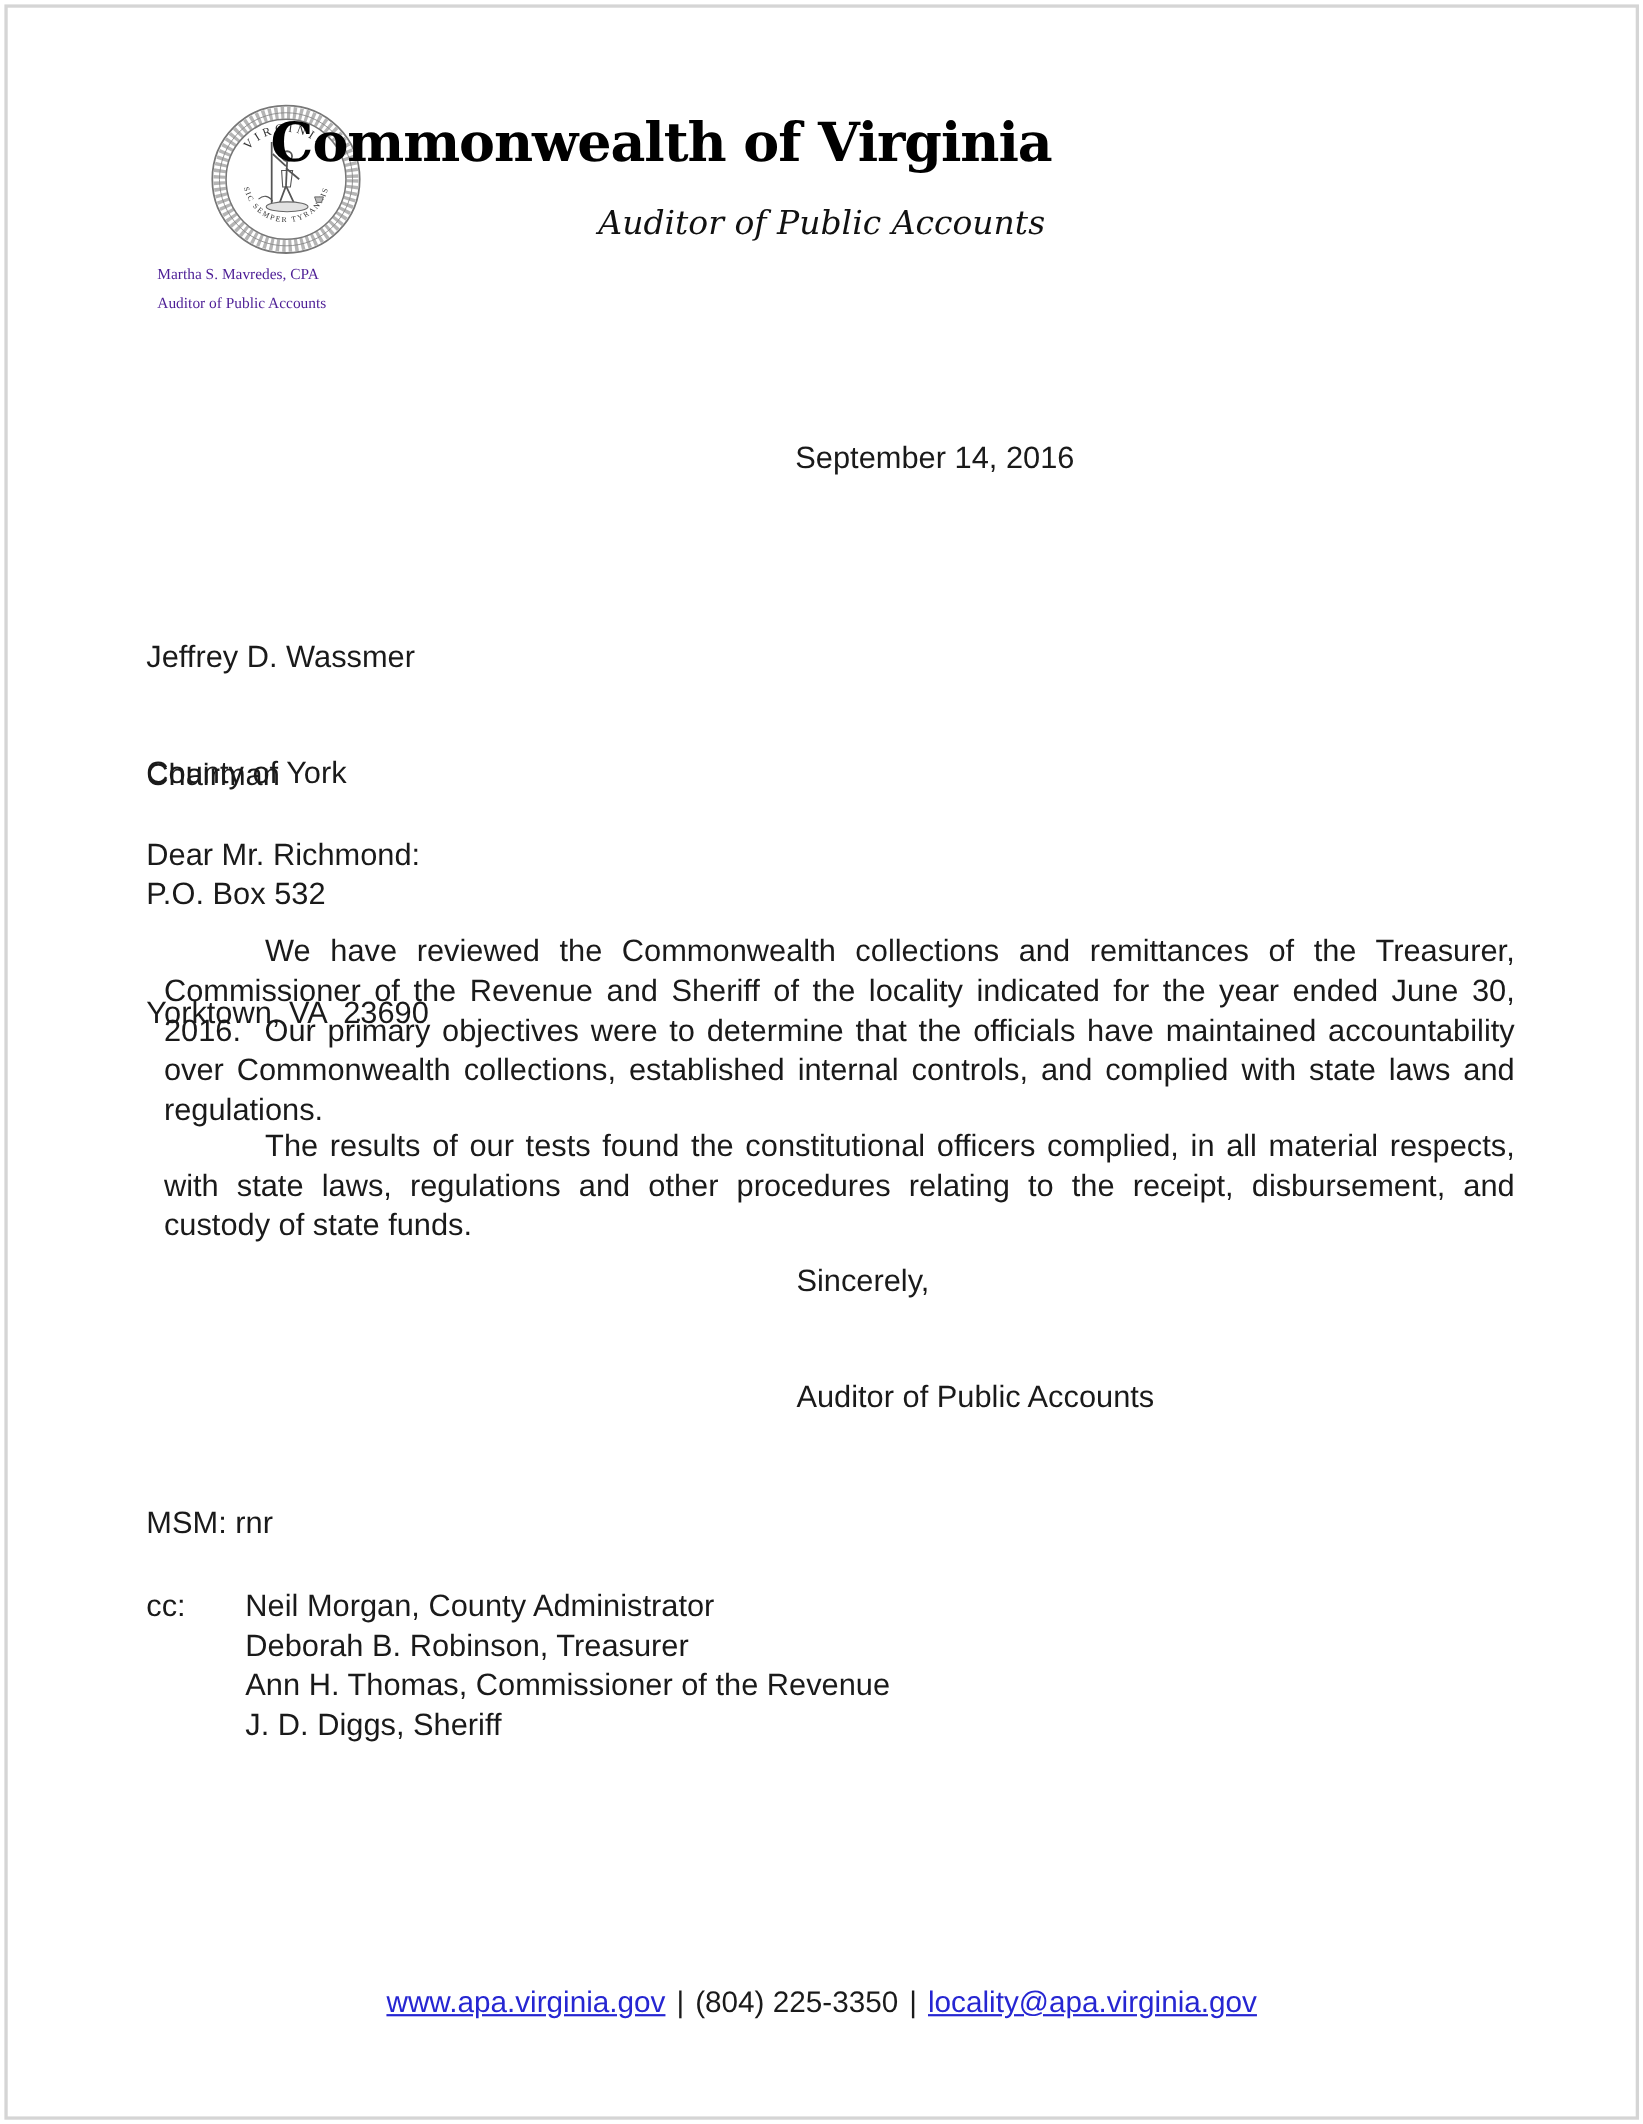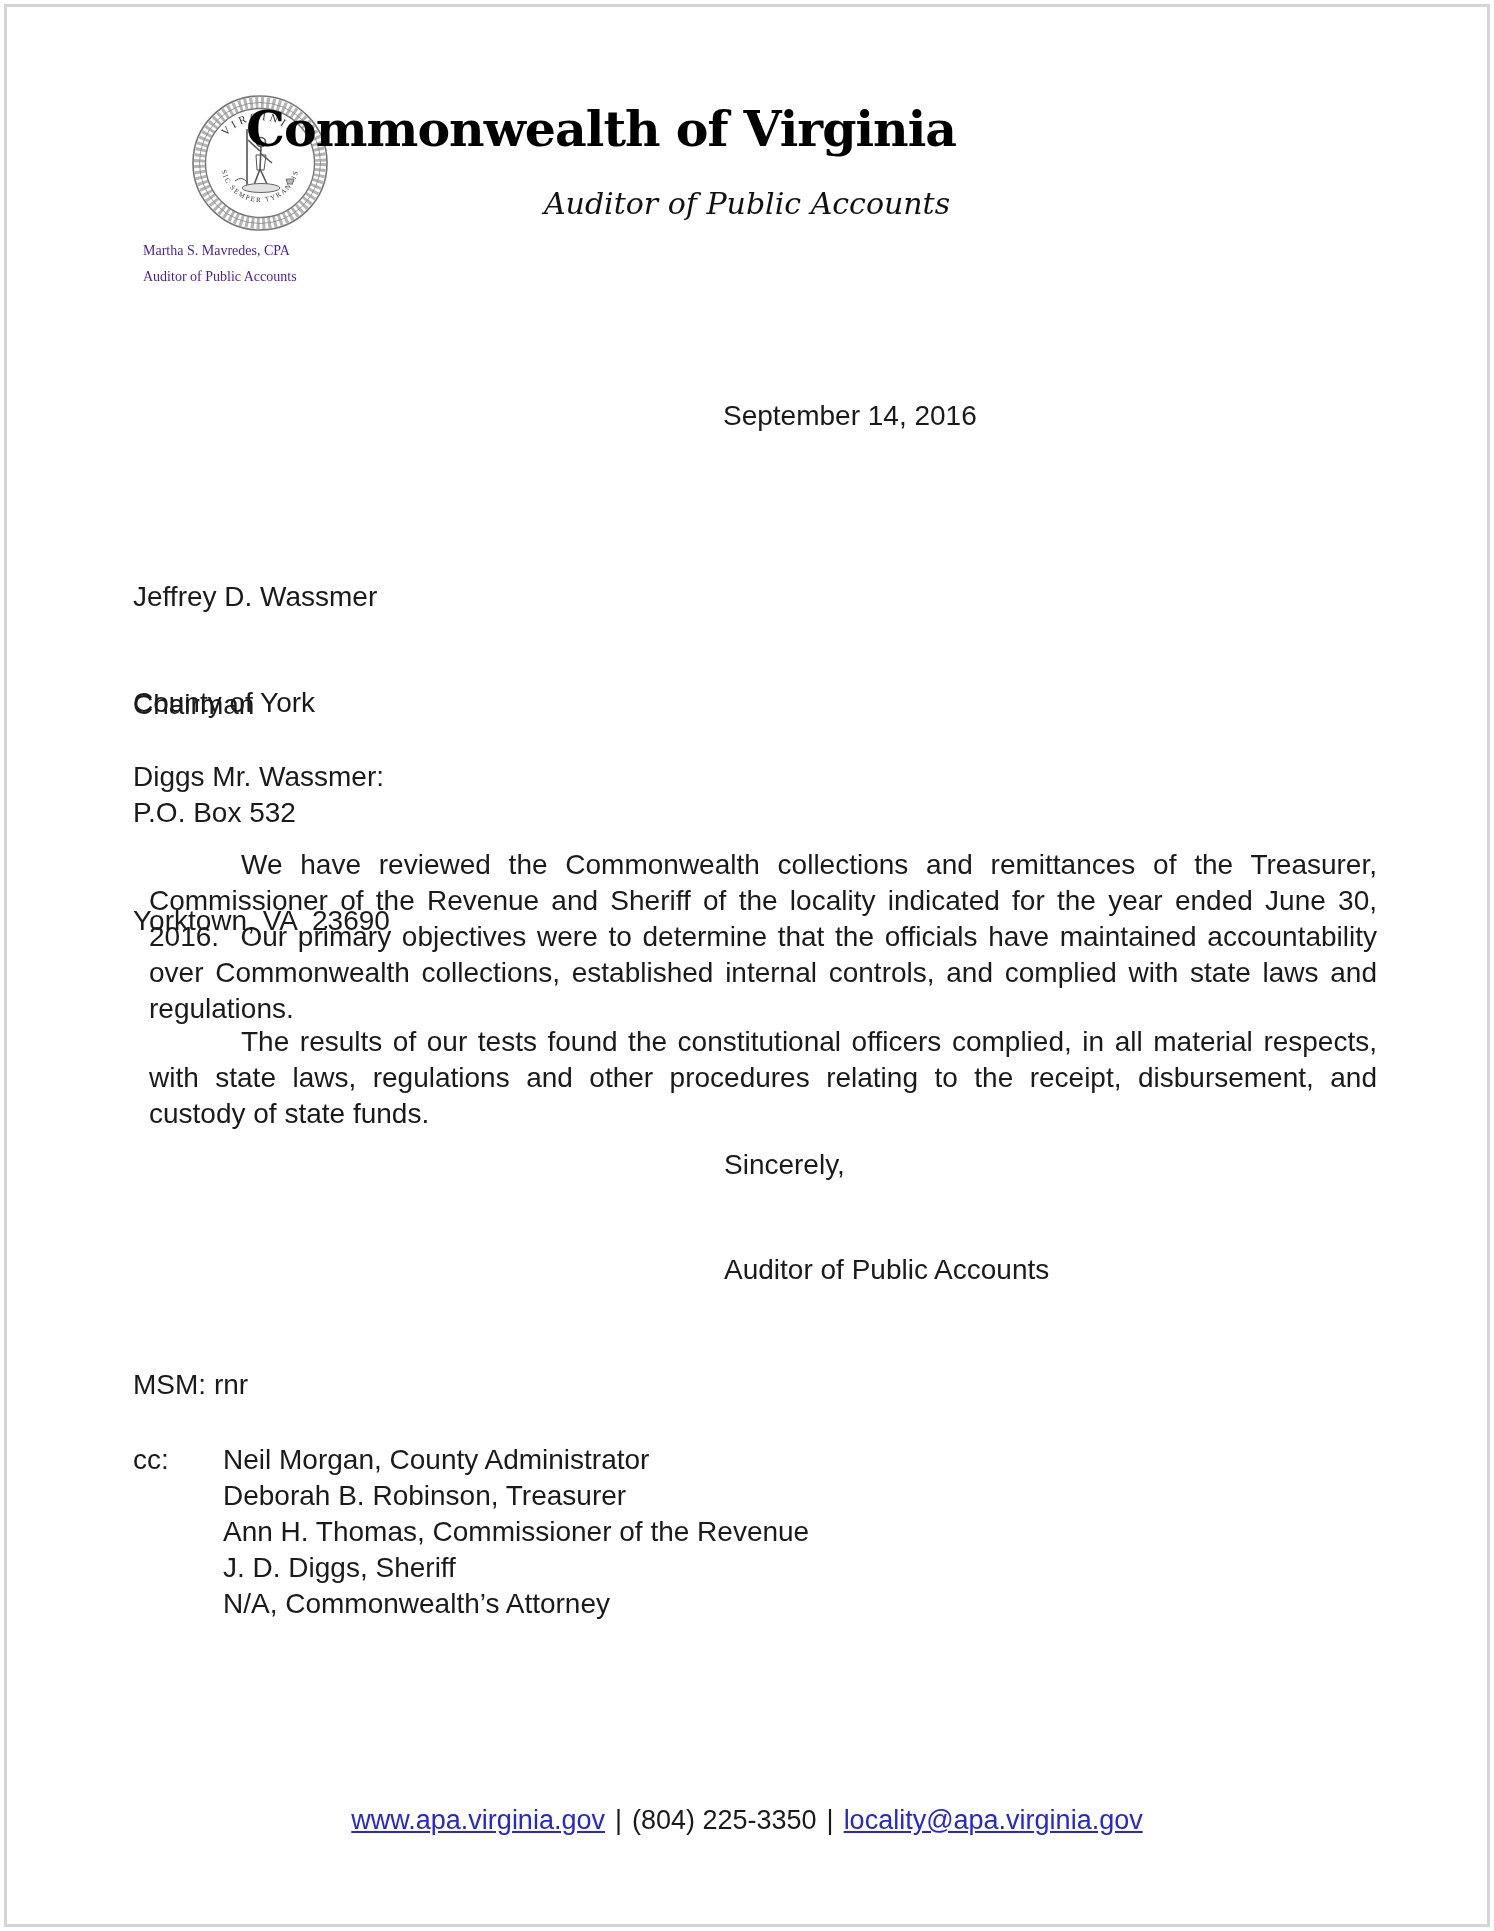--- a/index.html
+++ b/index.html
@@ -120,21 +120,21 @@
   <div class="date-line">September 14, 2016</div>
 
   <div class="recipient">
     <div>Jeffrey D. Wassmer</div>
     <div>Chairman</div>
     <div>P.O. Box 532</div>
     <div>Yorktown, VA  23690</div>
   </div>
 
   <div class="locality">County of York</div>
-  <div class="salutation">Diggs Mr. Wassmer:</div>
+  <div class="salutation">Dear Mr. Richmond:</div>
 
   <p class="para para-1">We have reviewed the Commonwealth collections and remittances of the Treasurer, Commissioner of the Revenue and Sheriff of the locality indicated for the year ended June 30, 2016.  Our primary objectives were to determine that the officials have maintained accountability over Commonwealth collections, established internal controls, and complied with state laws and regulations.</p>
   <p class="para para-2">The results of our tests found the constitutional officers complied, in all material respects, with state laws, regulations and other procedures relating to the receipt, disbursement, and custody of state funds.</p>
 
   <div class="closing">Sincerely,</div>
   <div class="sig-title">Auditor of Public Accounts</div>
 
   <div class="reference">MSM: rnr</div>
 
   <div class="cc-block">
@@ -147,22 +147,18 @@
       <span class="cc-name">Deborah B. Robinson, Treasurer</span>
     </div>
     <div class="cc-row">
       <span class="cc-label"></span>
       <span class="cc-name">Ann H. Thomas, Commissioner of the Revenue</span>
     </div>
     <div class="cc-row">
       <span class="cc-label"></span>
       <span class="cc-name">J. D. Diggs, Sheriff</span>
     </div>
-    <div class="cc-row">
-      <span class="cc-label"></span>
-      <span class="cc-name">N/A, Commonwealth’s Attorney</span>
-    </div>
   </div>
 
   <div class="footer">
     <a style="color: rgb(38, 38, 210);">www.apa.virginia.gov</a><span class="sep">|</span><span>(804) 225-3350</span><span class="sep">|</span><a style="color: rgb(38, 38, 210);">locality@apa.virginia.gov</a>
   </div>
 </div>
 
 </body></html>

